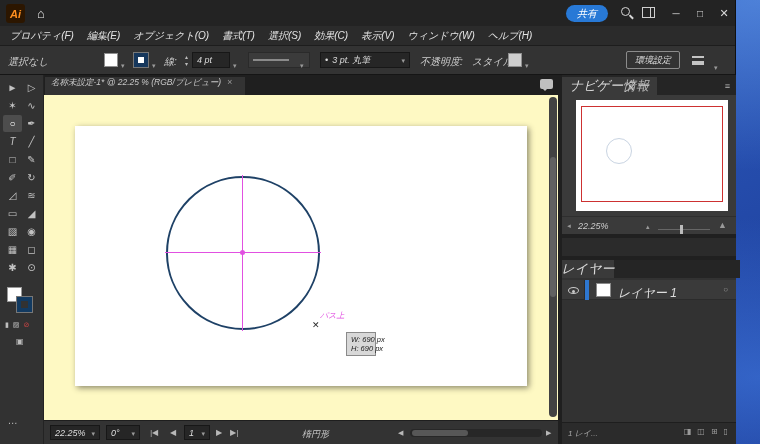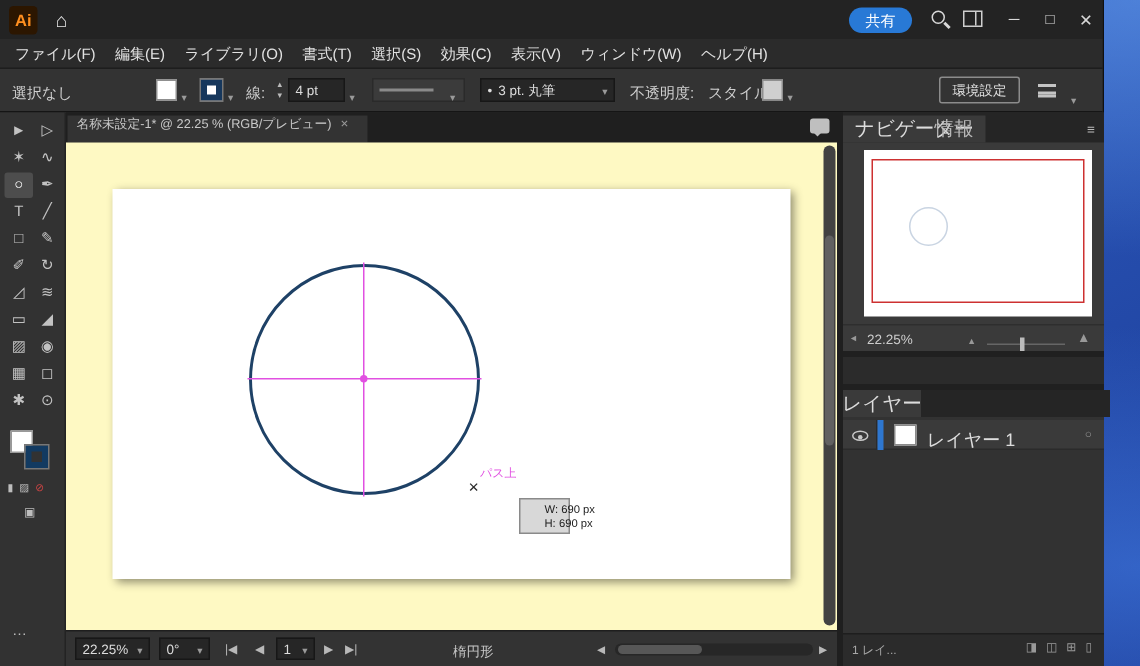--- a/index.html
+++ b/index.html
@@ -2,21 +2,21 @@
 <html><head>
 <meta charset="utf-8">
 <style>
   *{margin:0;padding:0;box-sizing:border-box}
   html,body{width:760px;height:444px;background:#000}
   .screen{position:relative;width:760px;height:444px;overflow:hidden;
     font-family:"Liberation Sans","DejaVu Sans",sans-serif;
     background:
       radial-gradient(90% 70% at 100% 0%, rgba(120,180,255,.45), transparent 55%),
       radial-gradient(80% 60% at 100% 85%, rgba(70,130,235,.55), transparent 60%),
-      linear-gradient(155deg,#3d79da 0%,#2a56b8 45%,#1b3a95 100%);}
+      linear-gradient(155deg,#3d79da 0%,#2a56b8 45%,#1b3a95 100%); font-style: italic;}
   .window{position:absolute;left:0;top:0;width:736px;height:444px;background:#2e2e2e;border-right:1px solid #101010}
 
   
   .titlebar{position:absolute;left:0;top:0;width:100%;height:26px;background:#232323}
   .ai-logo{position:absolute;left:6px;top:4px;width:19px;height:19px;background:#2c1600;color:#ff8f1f;
     font-size:11px;font-weight:bold;border-radius:3px;display:flex;align-items:center;justify-content:center}
   .home{position:absolute;left:31px;top:3px;width:20px;height:20px;color:#e6e6e6;font-size:13px;display:flex;align-items:center;justify-content:center}
   .share-btn{position:absolute;left:566px;top:5px;width:42px;height:17px;background:#2879d6;border-radius:9px;
     color:#fff;font-size:10px;display:flex;align-items:center;justify-content:center}
   .mag{position:absolute;left:621px;top:7px;width:9px;height:9px;border:1.5px solid #d8d8d8;border-radius:50%}
@@ -66,21 +66,21 @@
   
   .canvas{position:absolute;left:44px;top:95px;width:514px;height:325px;background:#fef9c3;overflow:hidden}
   .artboard{position:absolute;left:31px;top:31px;width:452px;height:260px;background:#fff;box-shadow:2px 2px 6px rgba(0,0,0,.45)}
   .circle{position:absolute;left:122px;top:81px;width:154px;height:154px;border:2px solid #1e4166;border-radius:50%}
   .hguide{position:absolute;left:121px;top:157px;width:156px;height:1px;background:#e150e1}
   .vguide{position:absolute;left:198px;top:80px;width:1px;height:156px;background:#e150e1}
   .cdot{position:absolute;left:196px;top:155px;width:5px;height:5px;background:#e150e1;border-radius:50%}
   .pathlabel{position:absolute;left:276px;top:215px;color:#e150e1;font-size:8px;white-space:nowrap}
   .cursorx{position:absolute;left:268px;top:225px;color:#2a2a2a;font-size:9px}
   .tooltip{position:absolute;left:302px;top:237px;width:30px;background:#d8d8d8;border:1px solid #8a8a8a;
-    padding:2px 16px;font-size:7.5px;line-height:9px;color:#1c1c1c;white-space:nowrap}
+    padding:2px 4px;font-size:7.5px;line-height:9px;color:#1c1c1c;white-space:nowrap}
   .vscroll{position:absolute;right:1px;top:2px;width:8px;height:320px;background:#424242;border-radius:4px}
   .vthumb{position:absolute;left:1px;top:60px;width:6px;height:140px;background:#616161;border-radius:3px}
 
   
   .statusbar{position:absolute;left:44px;top:420px;width:514px;height:24px;background:#333;border-top:1px solid #1e1e1e}
   .sb-txt{position:absolute;font-size:8px;color:#b8b8b8;white-space:nowrap}
   .htrack{position:absolute;left:366px;top:8px;width:132px;height:8px;background:#272727;border-radius:4px}
   .hthumb{position:absolute;left:2px;top:1px;width:56px;height:6px;background:#575757;border-radius:3px}
 
   
@@ -122,23 +122,23 @@
       <div class="home">⌂</div>
       <div class="share-btn">共有</div>
       <div class="mag"></div>
       <div class="wsicon"></div>
       <div class="winbtn" style="left:664px">─</div>
       <div class="winbtn" style="left:688px">□</div>
       <div class="winbtn" style="left:712px;font-size:11px">✕</div>
     </div>
 
     <div class="menubar">
-      <span>ファイル(F)</span>
+      <span>プロパティ(F)</span>
       <span>編集(E)</span>
-      <span>ライブラリ(O)</span>
+      <span>オブジェクト(O)</span>
       <span>書式(T)</span>
       <span>選択(S)</span>
       <span>効果(C)</span>
       <span>表示(V)</span>
       <span>ウィンドウ(W)</span>
       <span>ヘルプ(H)</span>
     </div>
 
     <div class="controlbar">
       <span class="cb-label" style="left:8px;top:9px">選択なし</span>

